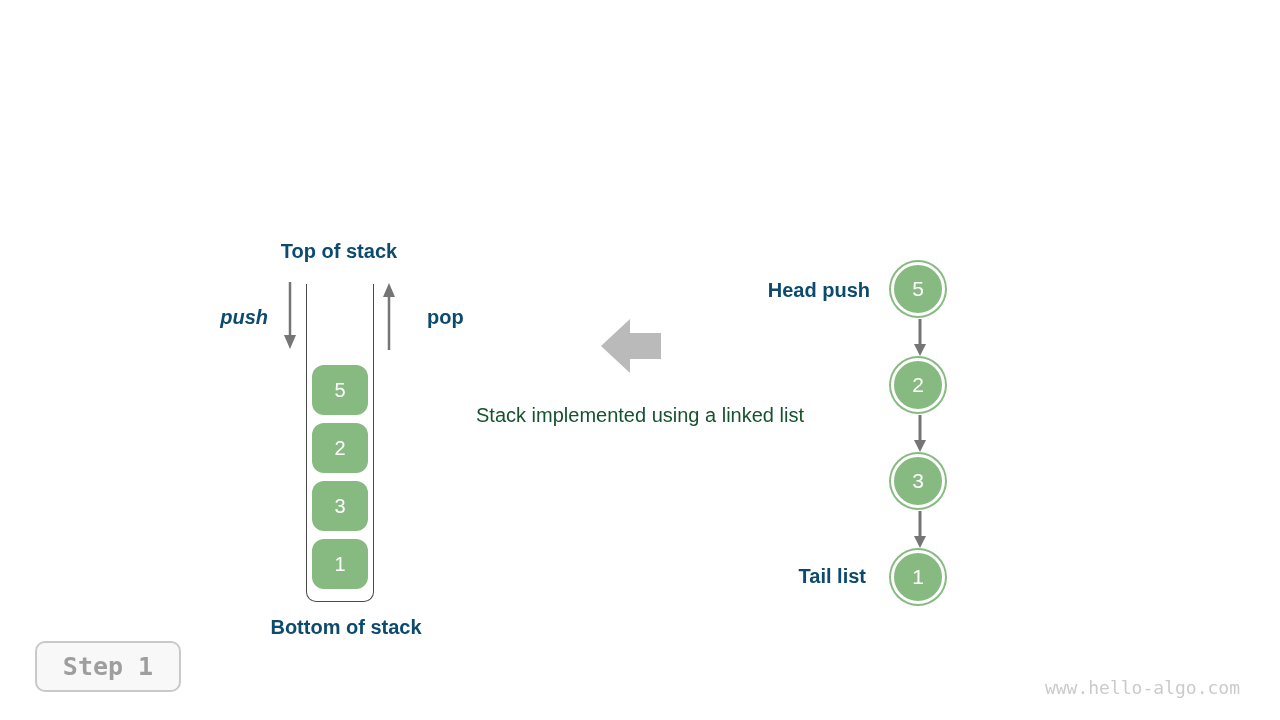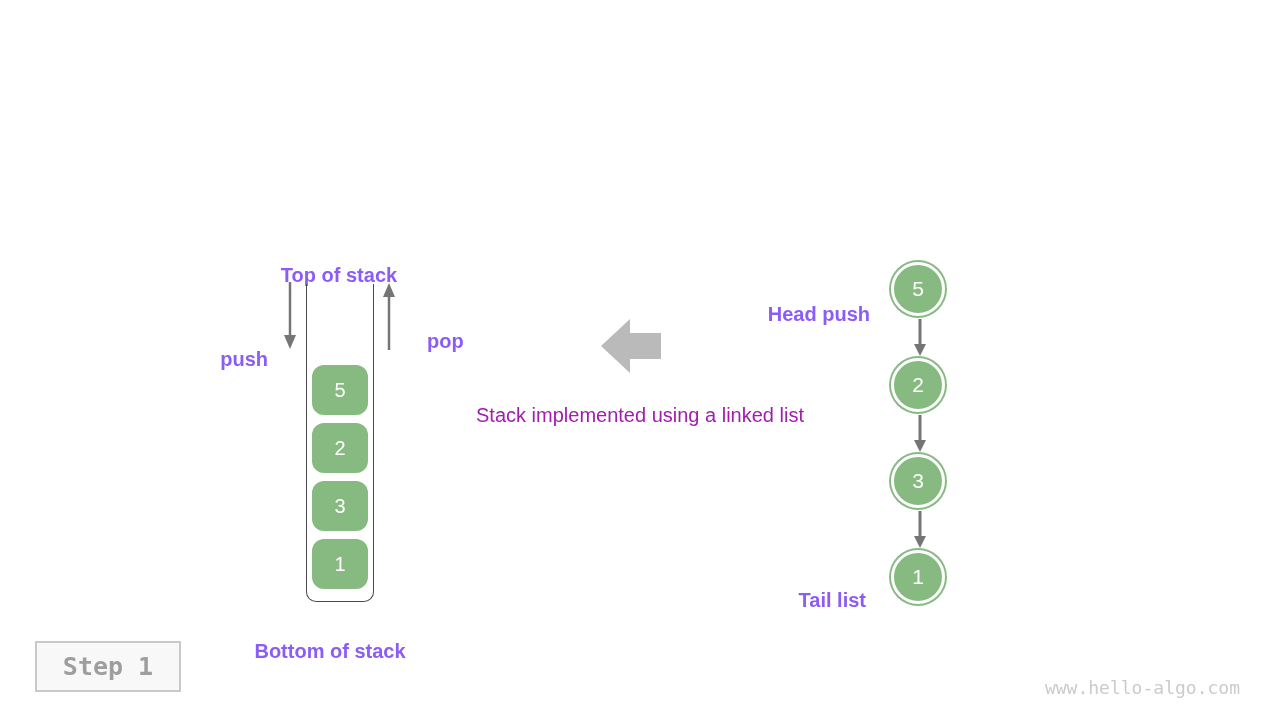--- a/index.html
+++ b/index.html
@@ -1,82 +1,82 @@
 <!DOCTYPE html>
 <html><head>
 <meta charset="utf-8">
 <style>
   * { margin:0; padding:0; box-sizing:border-box; }
   html, body { width:1280px; height:720px; background:#ffffff;
                font-family:"Liberation Sans", sans-serif; }
   .stage { position:relative; width:1280px; height:720px; background:#ffffff; overflow:hidden; }
 
-  .lbl { position:absolute; font-weight:bold; font-size:20px; color:#8b5cf6;margin-top:24px; }
+  .lbl { position:absolute; font-weight:bold; font-size:20px; color:#0c4a6e; }
   .center { text-align:center; }
   .right  { text-align:right; }
 
   
   .stack-container { position:absolute; left:306px; top:284px; width:68px; height:318px;
                      border-left:1.5px solid #4a4a4a; border-right:1.5px solid #4a4a4a;
                      border-bottom:1.5px solid #4a4a4a; border-radius:0 0 10px 10px; }
   .stack-box { position:absolute; left:312px; width:56px; height:50px; border-radius:12px;
                background:#87ba81; color:#ffffff; font-size:20px; line-height:50px;
                text-align:center; }
   .sb0 { top:365px; } .sb1 { top:423px; } .sb2 { top:481px; } .sb3 { top:539px; }
 
   .arrow-svg { position:absolute; }
 
   
   .caption { position:absolute; left:390px; top:404px; width:500px; text-align:center;
-             font-size:20px; color:#a21caf; }
+             font-size:20px; color:#14532d; }
 
   
   .node { position:absolute; left:891px; width:54px; height:54px; border-radius:50%;
           background:#87ba81; border:3px solid #ffffff; box-shadow:0 0 0 2px #87ba81;
           color:#ffffff; font-size:21px; line-height:48px; text-align:center; }
   .nd0 { top:262px; } .nd1 { top:358px; } .nd2 { top:454px; } .nd3 { top:550px; }
 
   
   .step-badge { position:absolute; left:35px; top:641px; width:146px; height:51px;
-                background:#f8f8f8; border:2px solid #c9c9c9; border-radius:0;
+                background:#f8f8f8; border:2px solid #c9c9c9; border-radius:10px;
                 color:#9e9e9e; font-family:"DejaVu Sans Mono", monospace; font-weight:bold;
                 font-size:25px; line-height:47px; text-align:center; }
 
   .watermark { position:absolute; left:1020px; top:677px; width:220px; text-align:right;
                font-family:"DejaVu Sans Mono", monospace; font-size:18px; color:#cbcbcb; }
 </style>
 </head>
 <body>
 
 <div class="stage">
 
   <div class="lbl center" style="left:239px; top:240px; width:200px;">Top of stack</div>
 
-  <div class="lbl right" style="left:168px; top:324px; width:100px;">push</div>
+  <div class="lbl right" style="left:168px; top:306px; width:100px;font-style:italic;">push</div>
 
   <div class="lbl" style="left:427px; top:306px; width:100px;">pop</div>
 
   <svg class="arrow-svg" style="left:281px; top:281px;" width="18" height="70">
     <line x1="9" y1="1" x2="9" y2="56" stroke="#757575" stroke-width="2.5"></line>
     <polygon points="3,54 15,54 9,68" fill="#757575"></polygon>
   </svg>
 
   <svg class="arrow-svg" style="left:380px; top:281px;" width="18" height="70">
     <polygon points="3,16 15,16 9,2" fill="#757575"></polygon>
     <line x1="9" y1="14" x2="9" y2="69" stroke="#757575" stroke-width="2.5"></line>
   </svg>
 
   <div class="stack-container"></div>
 
   <div class="stack-box sb0">5</div>
   <div class="stack-box sb1">2</div>
   <div class="stack-box sb2">3</div>
   <div class="stack-box sb3">1</div>
 
-  <div class="lbl center" style="left:230px; top:616px; width:200px;text-align:center;">Bottom of stack</div>
+  <div class="lbl center" style="left:246px; top:616px; width:200px;text-align:center;">Bottom of stack</div>
 
   <svg class="arrow-svg" style="left:601px; top:319px;" width="60" height="54">
     <polygon points="0,27 29,0 29,14 60,14 60,40 29,40 29,54" fill="#bababa"></polygon>
   </svg>
 
   <div class="caption">Stack implemented using a linked list</div>
 
   <div class="lbl right" style="left:720px; top:279px; width:150px;">Head push</div>
 
   <div class="lbl right" style="left:716px; top:565px; width:150px;">Tail list</div>

